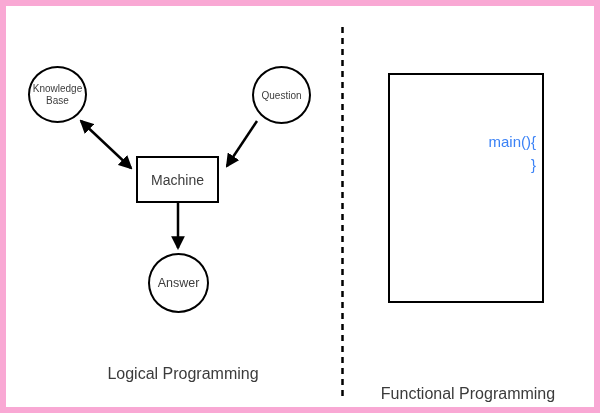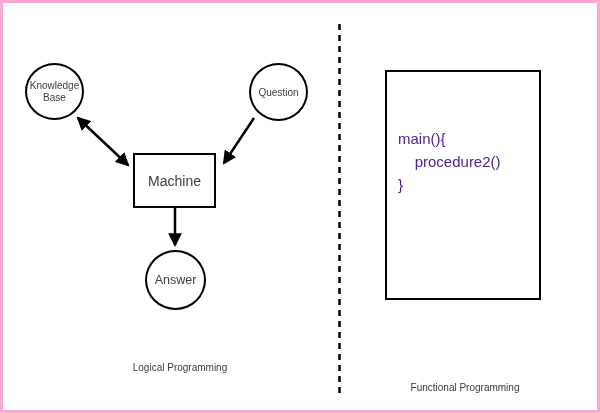--- a/index.html
+++ b/index.html
@@ -2,21 +2,21 @@
 <html><head>
 <meta charset="utf-8">
 <style>
   * { margin: 0; padding: 0; box-sizing: border-box; }
   html, body { background: #fff; }
   .canvas {
     position: relative;
     width: 600px;
     height: 413px;
     background: #ffffff;
-    border: 3px solid #f9a8d4;
+    border: 6px solid #f9a8d4;
     font-family: "Liberation Sans", sans-serif;
     color: #333;
     overflow: hidden;
   }
   .layer-svg {
     position: absolute;
     left: 0; top: 0;
     width: 600px; height: 413px;
     pointer-events: none;
   }
@@ -34,47 +34,48 @@
   .node-kb {
     left: 22px; top: 60px; width: 59px; height: 57px;
     font-size: 10px; line-height: 1.2; white-space: pre-line;
   }
   .node-question {
     left: 246px; top: 60px; width: 59px; height: 58px;
     font-size: 10px;
     align-items: center;
   }
   .node-machine {
-    left: 130px; top: 150px; width: 83px; height: 55px;
+    left: 130px; top: 150px; width: 83px; height: 47px;
     font-size: 14px;
   }
   .node-answer {
     left: 142px; top: 247px; width: 61px; height: 60px;
     font-size: 12.5px;
   }
   .code-box {
     position: absolute;
     left: 382px; top: 67px;
     width: 156px; height: 230px;
     border: 2.5px solid #000;
     background: #fff;
     padding: 55px 6px 0 11px;
   }
   .code-line {
     font-size: 15px;
     line-height: 23px;
-    color: #4c1d95;
+    color: #3b82f6;
     white-space: pre;
+    text-align: right;
   }
   .panel-label {
     position: absolute;
     top: 359px;
     width: 240px;
     text-align: center;
-    font-size: 10px;
+    font-size: 16px;
     color: #3b3b3b;
   }
   .label-left  { left: 57px; }
   .label-right { left: 342px; margin-top: 20px; }
 </style>
 </head>
 <body>
 
 <div class="canvas">
 
@@ -106,21 +107,20 @@
   <div class="node node-machine">
     <span>Machine</span>
   </div>
 
   <div class="node circle node-answer">
     <span>Answer</span>
   </div>
 
   <div class="code-box">
     <div class="code-line">main(){</div>
-    <div class="code-line">    procedure2()</div>
     <div class="code-line">}</div>
   </div>
 
   <div class="panel-label label-left">Logical Programming</div>
 
   <div class="panel-label label-right">Functional Programming</div>
 
 </div>
 
 </body></html>

